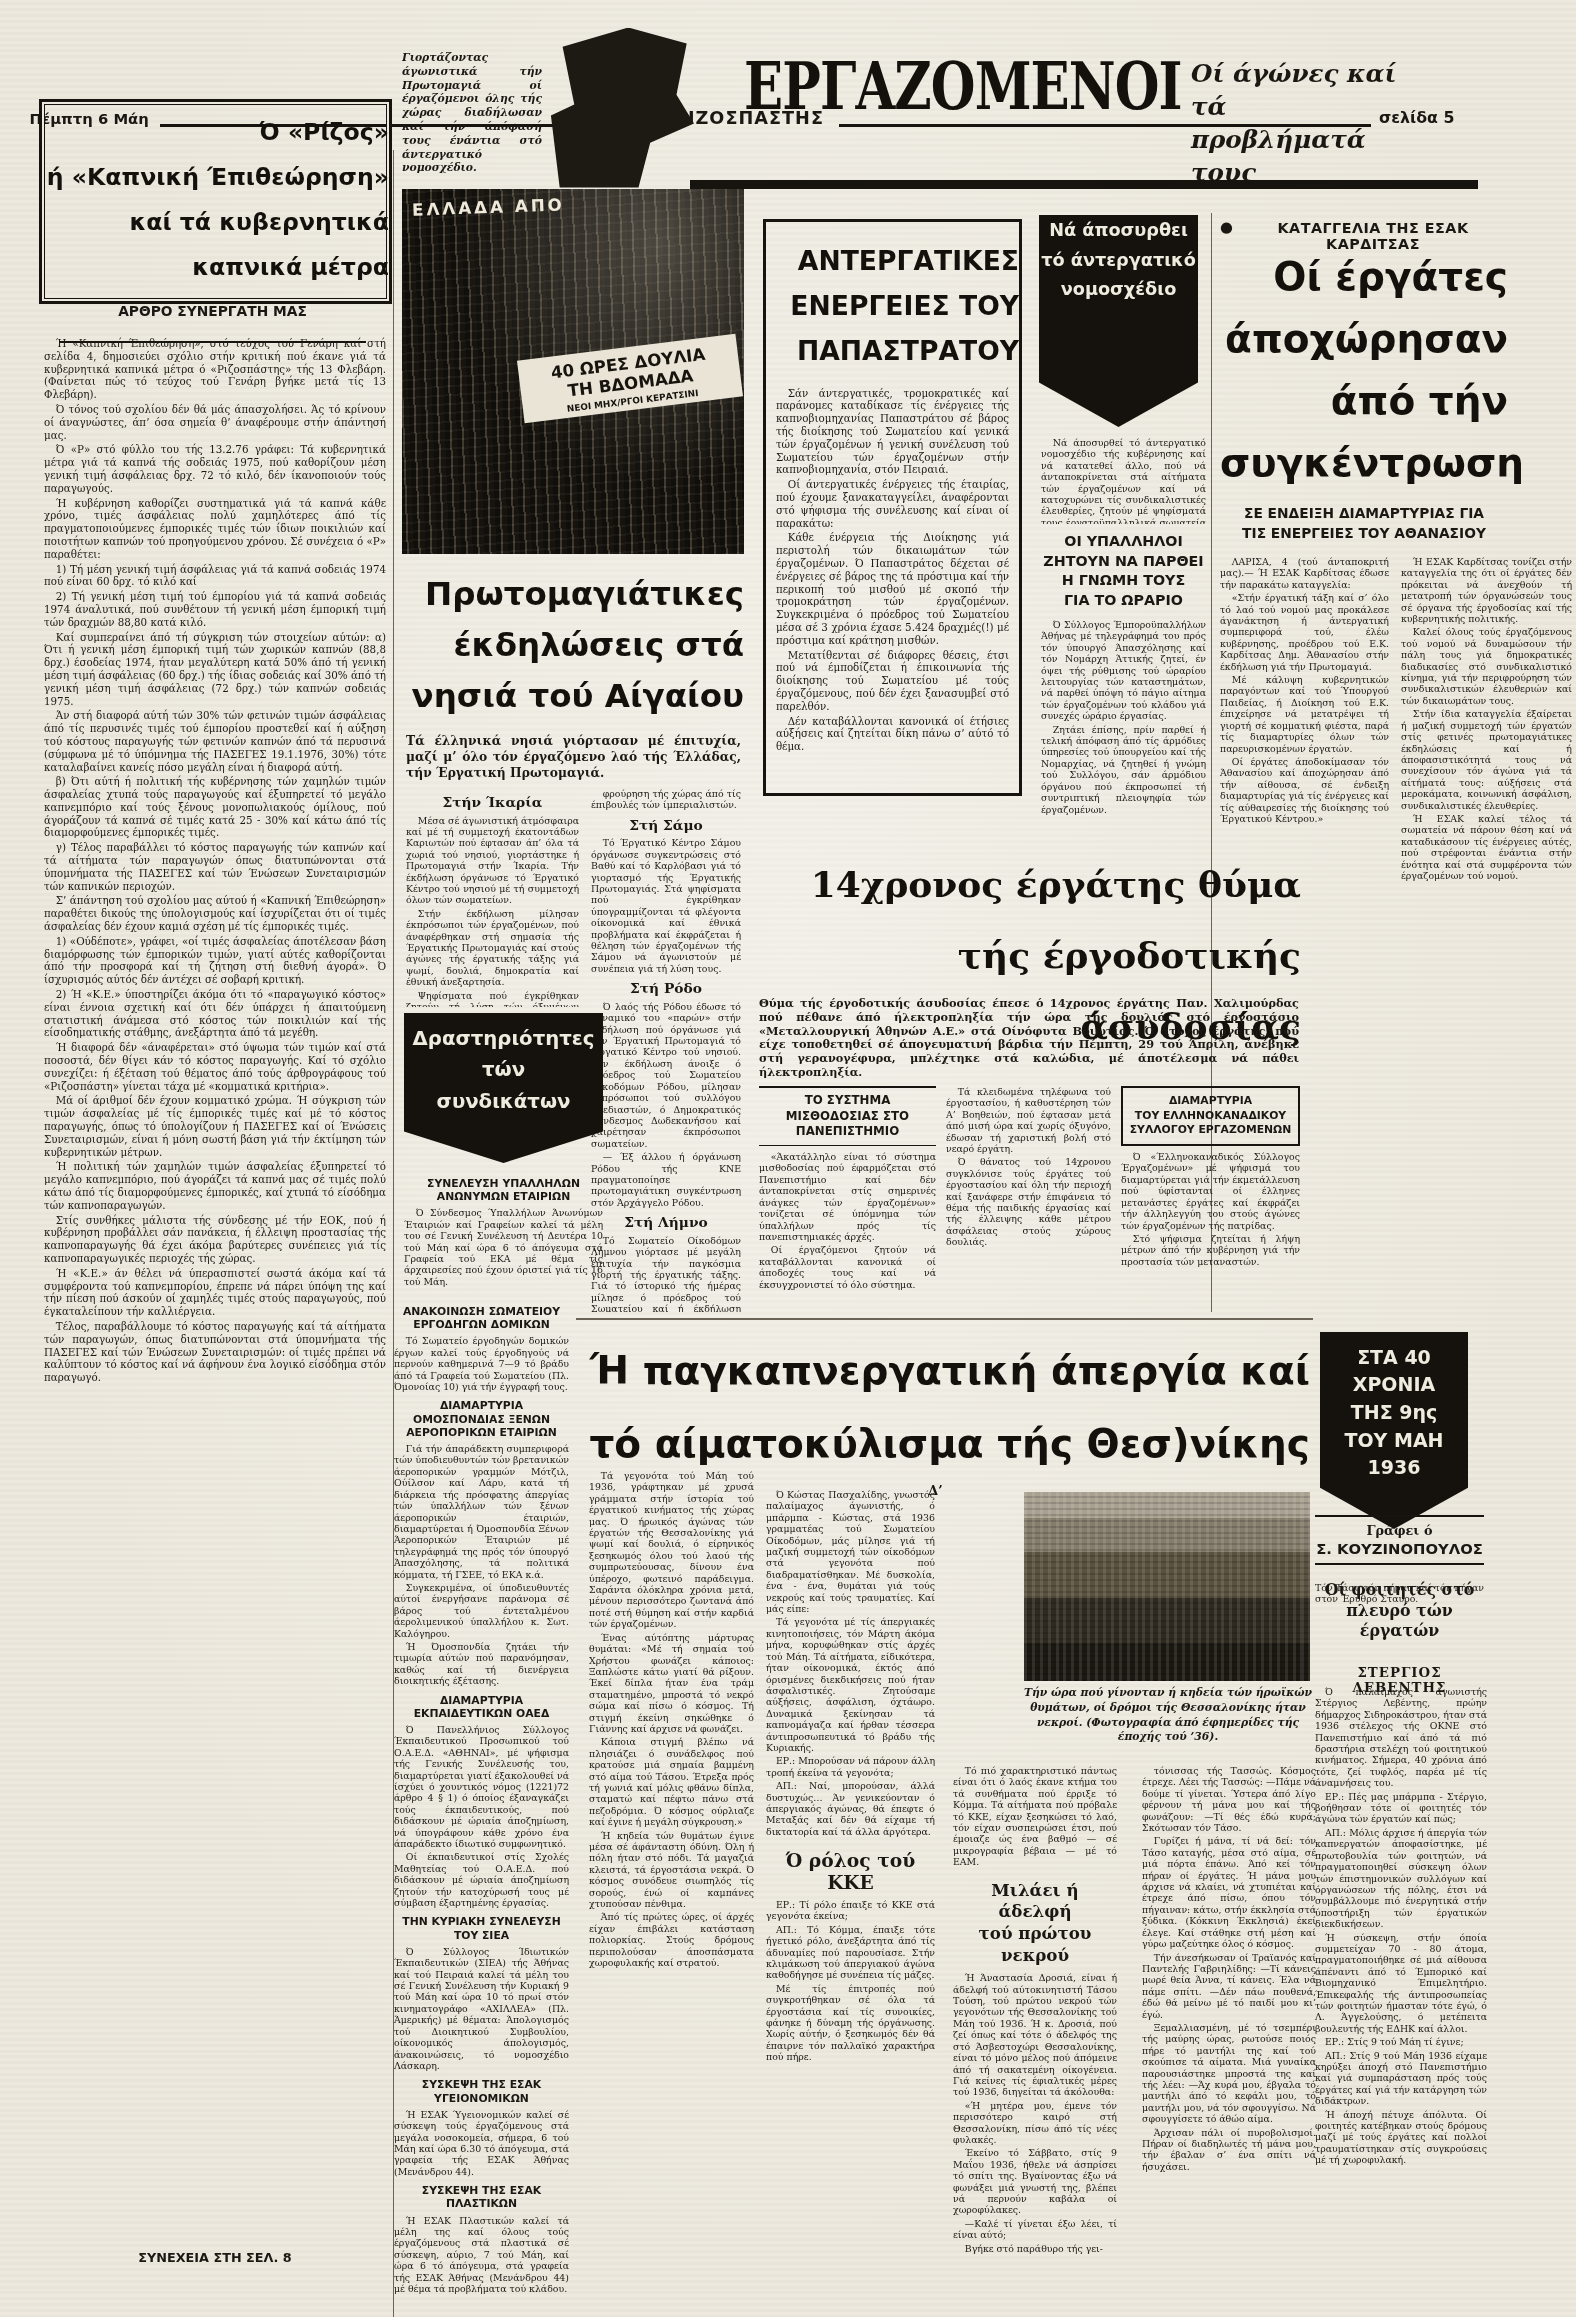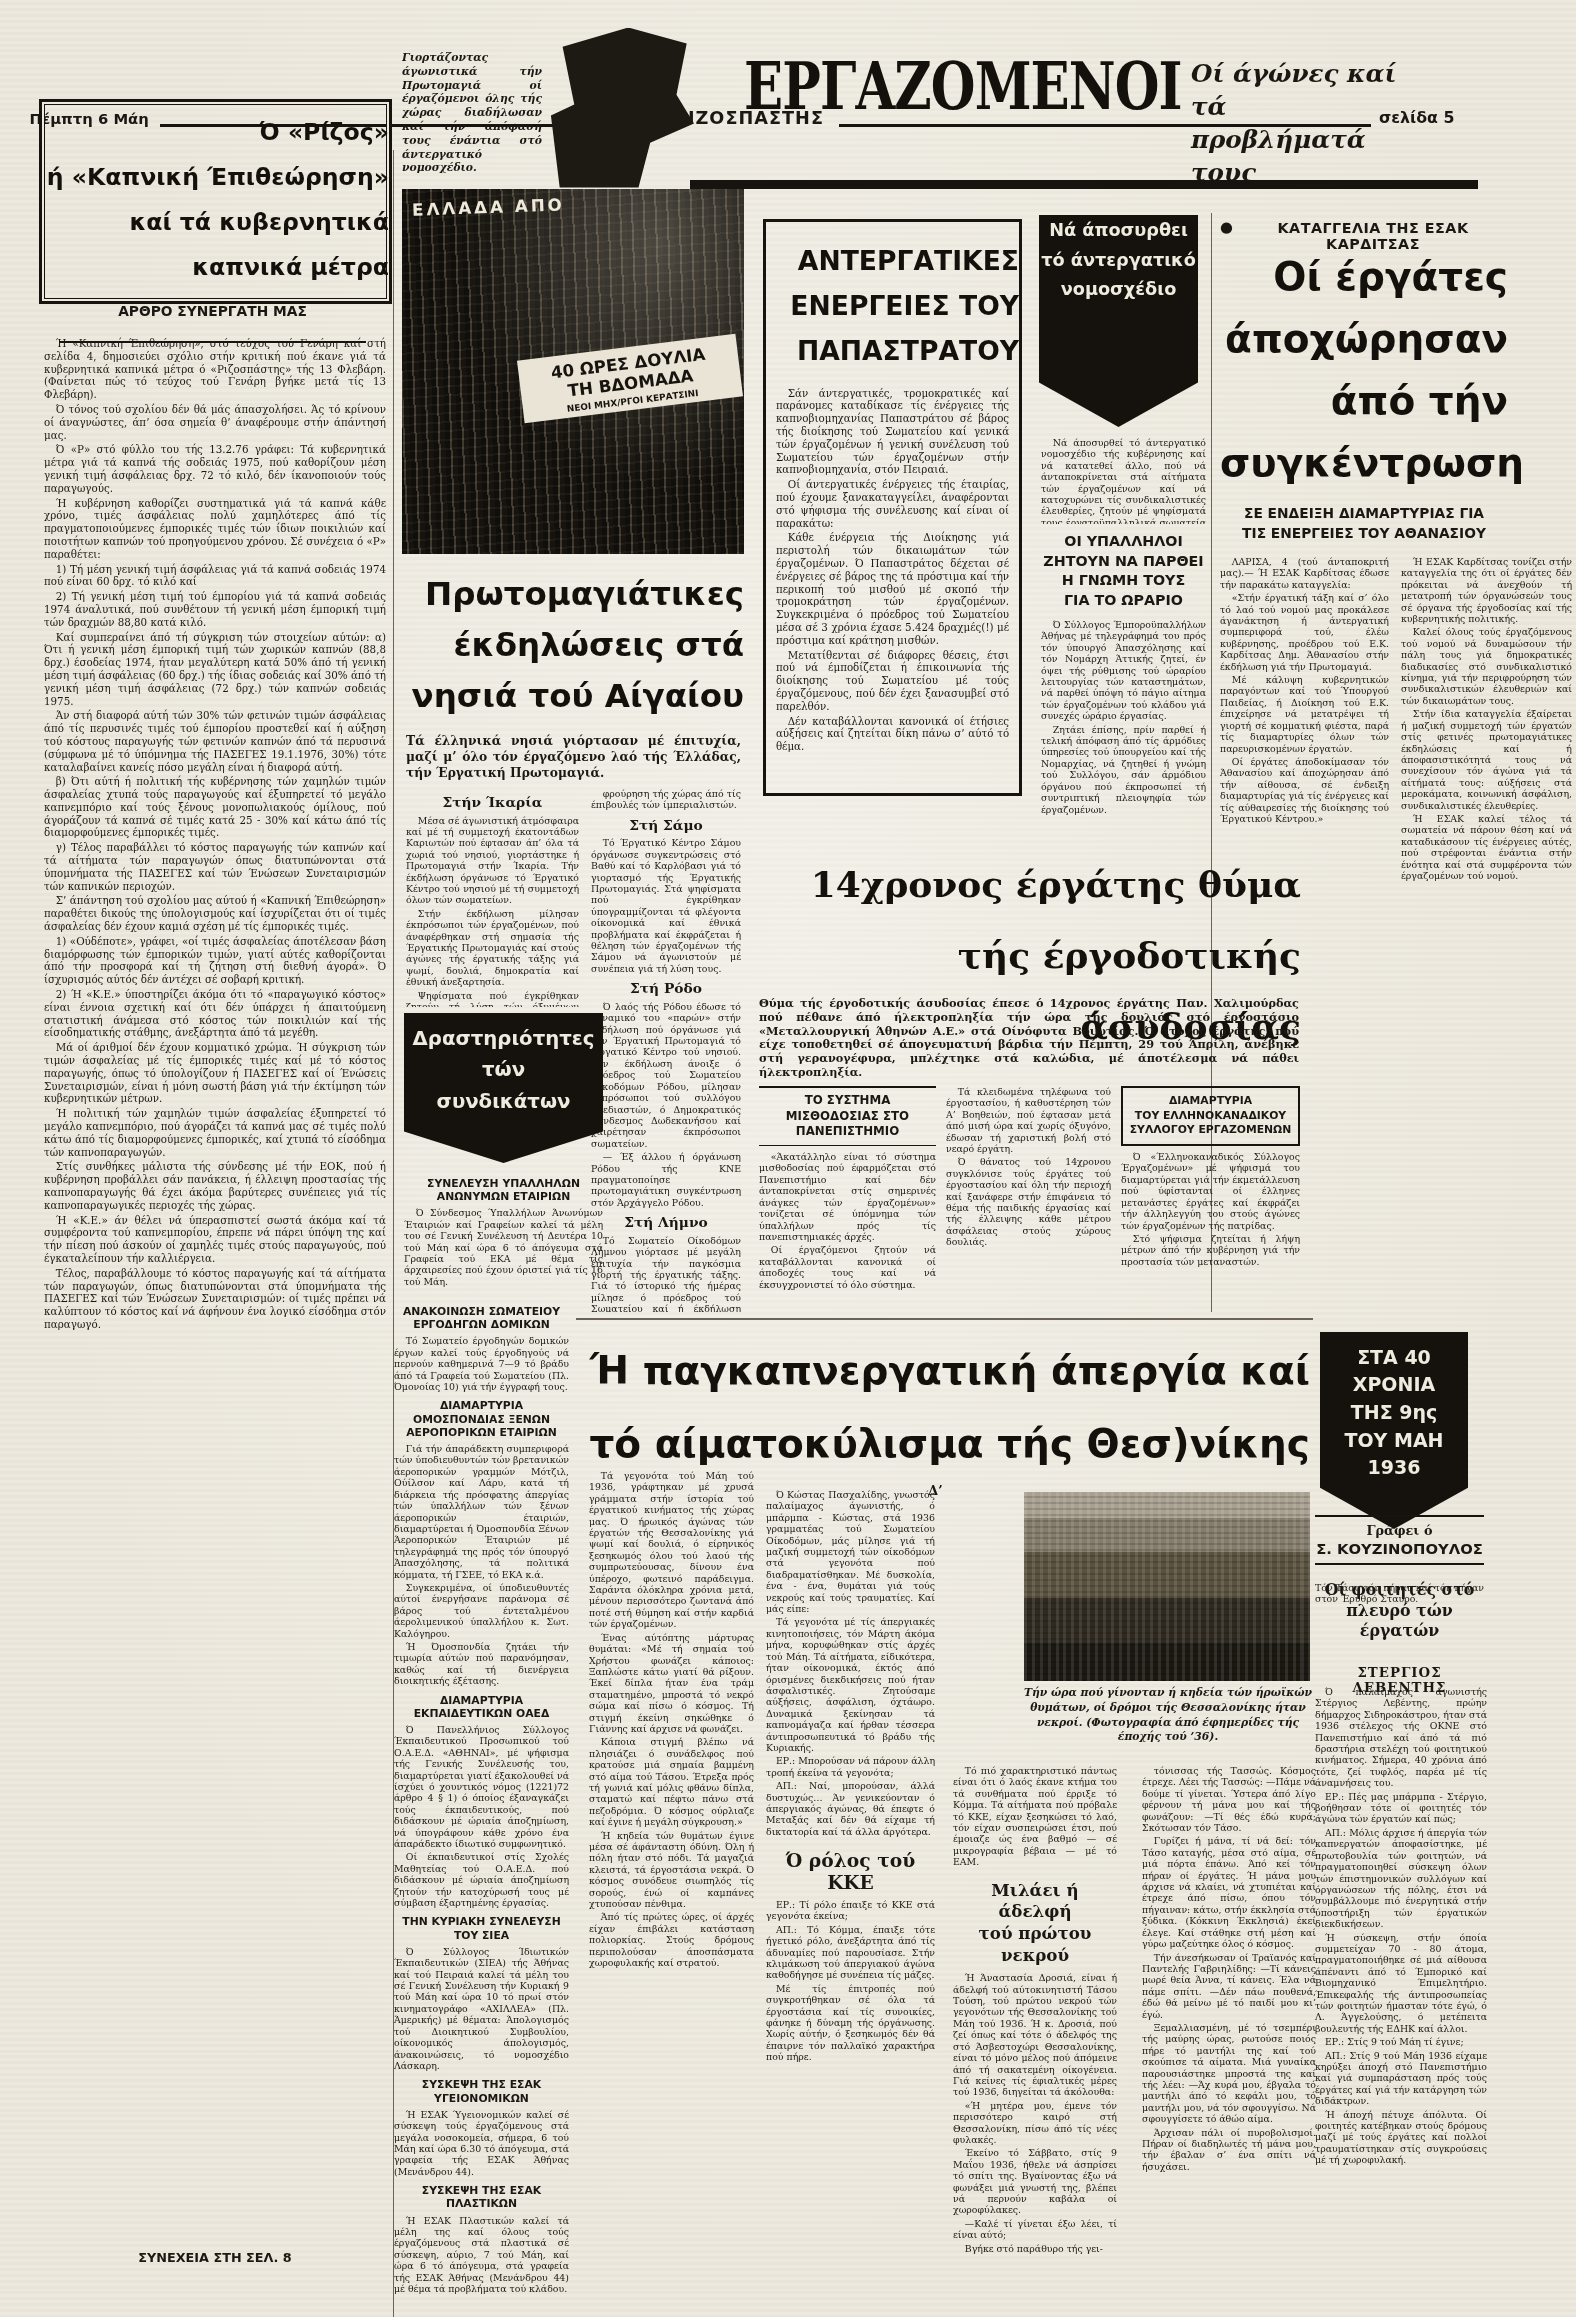--- a/index.html
+++ b/index.html
@@ -86,20 +86,21 @@
       <p class="p">Ή κυβέρνηση καθορίζει συστηματικά γιά τά καπνά κάθε χρόνο, τιμές άσφάλειας πολύ χαμηλότερες άπό τίς πραγματοποιούμενες έμπορικές τιμές τών ίδιων ποικιλιών καί ποιοτήτων καπνών τού προηγούμενου χρόνου. Σέ συνέχεια ό «Ρ» παραθέτει:</p>
       <p class="p">1) Τή μέση γενική τιμή άσφάλειας γιά τά καπνά σοδειάς 1974 πού είναι 60 δρχ. τό κιλό καί</p>
       <p class="p">2) Τή γενική μέση τιμή τού έμπορίου γιά τά καπνά σοδειάς 1974 άναλυτικά, πού συνθέτουν τή γενική μέση έμπορική τιμή τών δραχμών 88,80 κατά κιλό.</p>
       <p class="p">Καί συμπεραίνει άπό τή σύγκριση τών στοιχείων αύτών: α) Ότι ή γενική μέση έμπορική τιμή τών χωρικών καπνών (88,8 δρχ.) έσοδείας 1974, ήταν μεγαλύτερη κατά 50% άπό τή γενική μέση τιμή άσφάλειας (60 δρχ.) τής ίδιας σοδειάς καί 30% άπό τή γενική μέση τιμή άσφάλειας (72 δρχ.) τών καπνών σοδειάς 1975.</p>
       <p class="p">Άν στή διαφορά αύτή τών 30% τών φετινών τιμών άσφάλειας άπό τίς περυσινές τιμές τού έμπορίου προστεθεί καί ή αύξηση τού κόστους παραγωγής τών φετινών καπνών άπό τά περυσινά (σύμφωνα μέ τό ύπόμνημα τής ΠΑΣΕΓΕΣ 19.1.1976, 30%) τότε καταλαβαίνει κανείς πόσο μεγάλη είναι ή διαφορά αύτή.</p>
       <p class="p">β) Ότι αύτή ή πολιτική τής κυβέρνησης τών χαμηλών τιμών άσφαλείας χτυπά τούς παραγωγούς καί έξυπηρετεί τό μεγάλο καπνεμπόριο καί τούς ξένους μονοπωλιακούς όμίλους, πού άγοράζουν τά καπνά σέ τιμές κατά 25 - 30% καί κάτω άπό τίς διαμορφούμενες έμπορικές τιμές.</p>
       <p class="p">γ) Τέλος παραβάλλει τό κόστος παραγωγής τών καπνών καί τά αίτήματα τών παραγωγών όπως διατυπώνονται στά ύπομνήματα τής ΠΑΣΕΓΕΣ καί τών Ένώσεων Συνεταιρισμών τών καπνικών περιοχών.</p>
       <p class="p">Σ’ άπάντηση τού σχολίου μας αύτού ή «Καπνική Έπιθεώρηση» παραθέτει δικούς της ύπολογισμούς καί ίσχυρίζεται ότι οί τιμές άσφαλείας δέν έχουν καμιά σχέση μέ τίς έμπορικές τιμές.</p>
       <p class="p">1) «Ούδέποτε», γράφει, «οί τιμές άσφαλείας άποτέλεσαν βάση διαμόρφωσης τών έμπορικών τιμών, γιατί αύτές καθορίζονται άπό τήν προσφορά καί τή ζήτηση στή διεθνή άγορά». Ό ίσχυρισμός αύτός δέν άντέχει σέ σοβαρή κριτική.</p>
       <p class="p">2) Ή «Κ.Ε.» ύποστηρίζει άκόμα ότι τό «παραγωγικό κόστος» είναι έννοια σχετική καί ότι δέν ύπάρχει ή άπαιτούμενη στατιστική άνάμεσα στό κόστος τών ποικιλιών καί τής είσοδηματικής στάθμης, άνεξάρτητα άπό τά μεγέθη.</p>
+      <p class="p">Ή διαφορά δέν «άναφέρεται» στό ύψωμα τών τιμών καί στά ποσοστά, δέν θίγει κάν τό κόστος παραγωγής. Καί τό σχόλιο συνεχίζει: ή έξέταση τού θέματος άπό τούς άρθρογράφους τού «Ριζοσπάστη» γίνεται τάχα μέ «κομματικά κριτήρια».</p>
       <p class="p">Μά οί άριθμοί δέν έχουν κομματικό χρώμα. Ή σύγκριση τών τιμών άσφαλείας μέ τίς έμπορικές τιμές καί μέ τό κόστος παραγωγής, όπως τό ύπολογίζουν ή ΠΑΣΕΓΕΣ καί οί Ένώσεις Συνεταιρισμών, είναι ή μόνη σωστή βάση γιά τήν έκτίμηση τών κυβερνητικών μέτρων.</p>
       <p class="p">Ή πολιτική τών χαμηλών τιμών άσφαλείας έξυπηρετεί τό μεγάλο καπνεμπόριο, πού άγοράζει τά καπνά μας σέ τιμές πολύ κάτω άπό τίς διαμορφούμενες έμπορικές, καί χτυπά τό είσόδημα τών καπνοπαραγωγών.</p>
       <p class="p">Στίς συνθήκες μάλιστα τής σύνδεσης μέ τήν ΕΟΚ, πού ή κυβέρνηση προβάλλει σάν πανάκεια, ή έλλειψη προστασίας τής καπνοπαραγωγής θά έχει άκόμα βαρύτερες συνέπειες γιά τίς καπνοπαραγωγικές περιοχές τής χώρας.</p>
       <p class="p">Ή «Κ.Ε.» άν θέλει νά ύπερασπιστεί σωστά άκόμα καί τά συμφέροντα τού καπνεμπορίου, έπρεπε νά πάρει ύπόψη της καί τήν πίεση πού άσκούν οί χαμηλές τιμές στούς παραγωγούς, πού έγκαταλείπουν τήν καλλιέργεια.</p>
       <p class="p">Τέλος, παραβάλλουμε τό κόστος παραγωγής καί τά αίτήματα τών παραγωγών, όπως διατυπώνονται στά ύπομνήματα τής ΠΑΣΕΓΕΣ καί τών Ένώσεων Συνεταιρισμών: οί τιμές πρέπει νά καλύπτουν τό κόστος καί νά άφήνουν ένα λογικό είσόδημα στόν παραγωγό.</p>
     </div>
   <div class="abs sans b ctr" style="left:44px;top:2250px;width:342px;font-size:12.8px;">ΣΥΝΕΧΕΙΑ ΣΤΗ ΣΕΛ. 8</div>
 
   <div class="abs hair" style="left:393px;top:150px;width:1px;height:2168px;"></div>
   <div class="abs hair" style="left:1211px;top:213px;width:1px;height:1099px;"></div>

